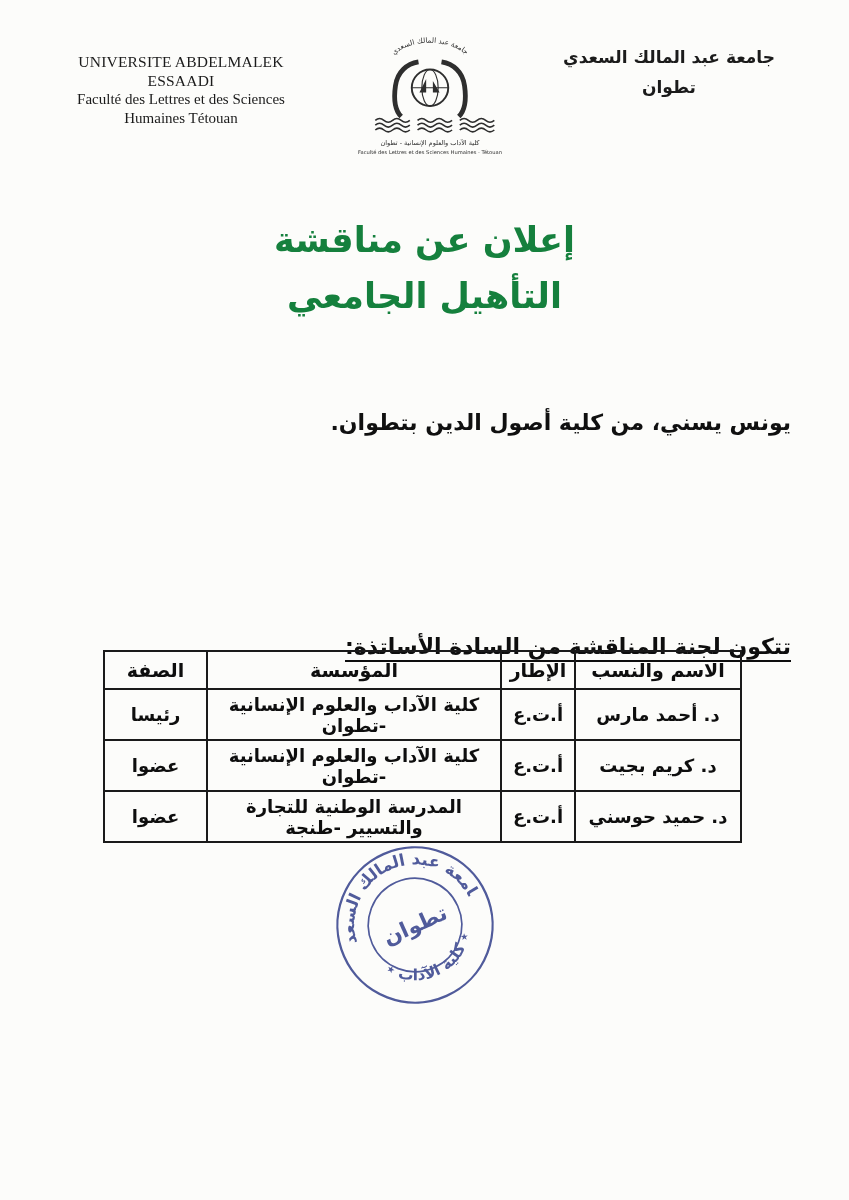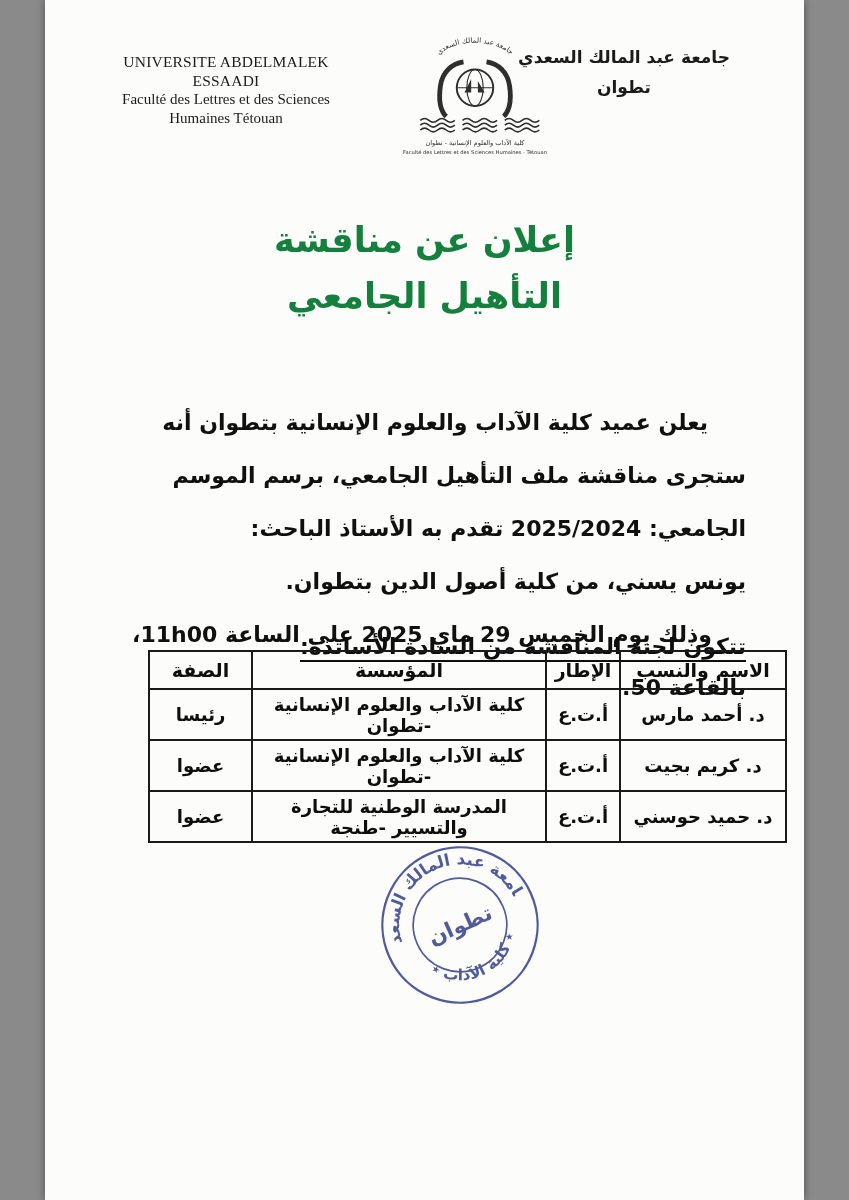--- a/index.html
+++ b/index.html
@@ -1,17 +1,17 @@
 <!DOCTYPE html>
 <html><head>
 <meta charset="utf-8">
 <style>
   html,body { margin:0; padding:0; background:#8a8a8a; }
   .page {
-    position:relative; width:759px; height:1200px; margin:0 auto;
+    position:relative; width:849px; height:1200px; margin:0 auto;
     background:#fcfcfa; overflow:hidden; color:#161616;
     box-shadow:0 0 8px rgba(0,0,0,.4);
   }
 
   
   .header-left {
     position:absolute; left:50px; top:52px; width:262px; text-align:center;
     font-family:"Liberation Serif", serif; color:#1b1b1b; line-height:19px;
   }
   .header-left .l1 { font-size:15.5px; letter-spacing:.2px; }
@@ -125,23 +125,21 @@
     <div>جامعة عبد المالك السعدي</div>
     <div>تطوان</div>
   </div>
 
   <div class="title">
     <div class="t1">إعلان عن مناقشة</div>
     <div class="t2">التأهيل الجامعي</div>
   </div>
 
   <div class="body-text">
-    <p class="p1">يعلن عميد كلية الآداب والعلوم الإنسانية بتطوان أنه ستجرى مناقشة ملف التأهيل الجامعي، برسم الموسم الجامعي: 2025/2024 تقدم به الأستاذ الباحث:</p>
     <p class="p2">يونس يسني، من كلية أصول الدين  بتطوان.</p>
-    <p class="p3">وذلك يوم الخميس 29 ماي 2025 على الساعة 11h00، بالقاعة 50.</p>
   </div>
 
   <div class="committee-heading">تتكون لجنة المناقشة من السادة الأساتذة:</div>
 
   <table class="committee">
     <colgroup>
       <col class="w-name">
         <col class="w-frame">
         <col class="w-inst">
         <col class="w-role">

